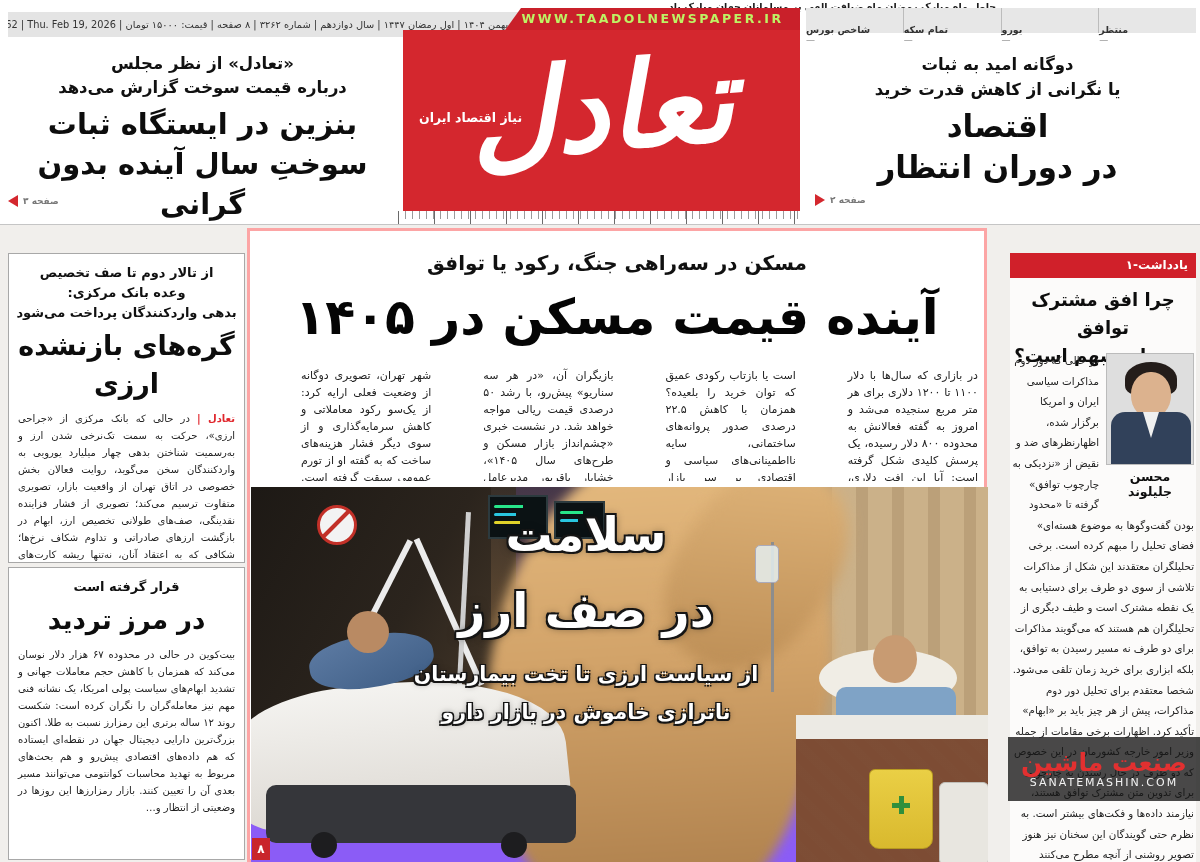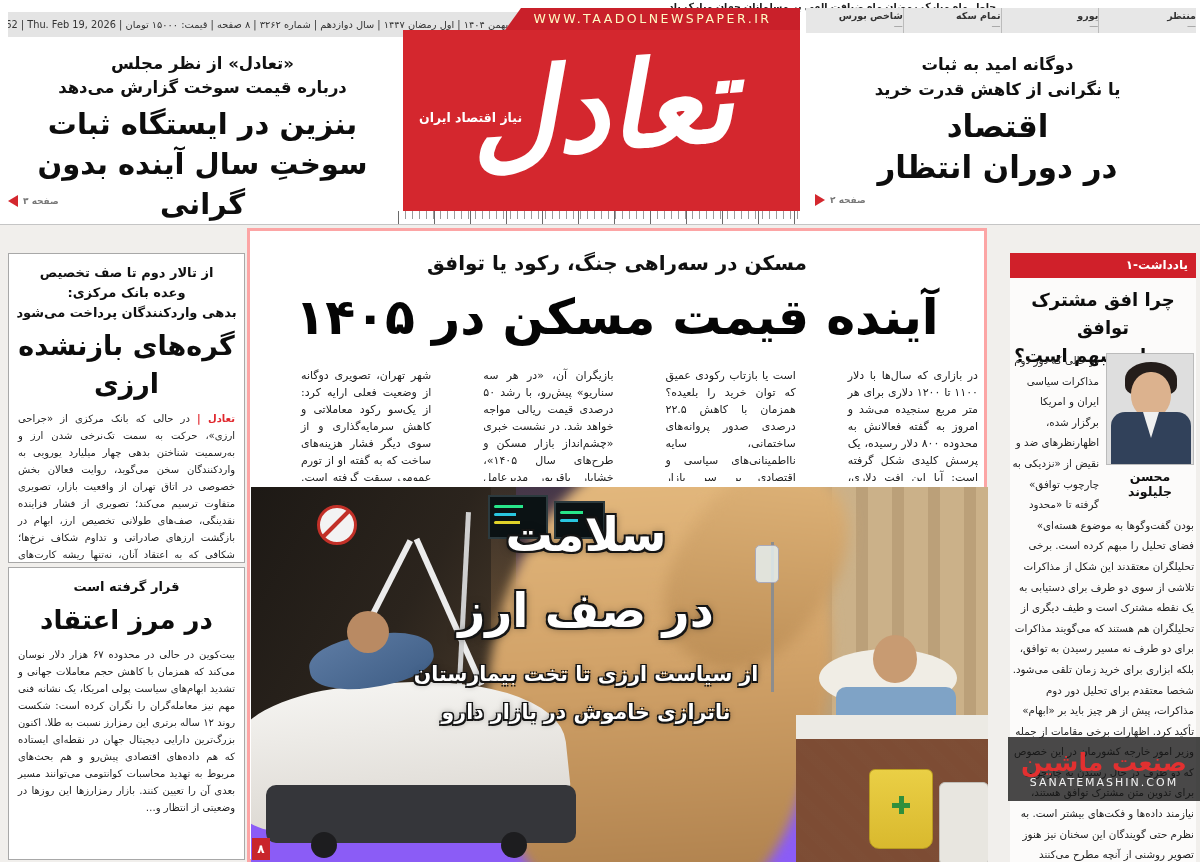--- a/index.html
+++ b/index.html
@@ -12,28 +12,28 @@
   .abs{position:absolute;}
   .rtl{direction:rtl;unicode-bidi:plaintext;}
 
   
   .blessing{top:0;left:585px;width:495px;height:13px;font-size:9.5px;font-weight:bold;
     color:#1c1c1c;text-align:center;line-height:13px;}
   .info-band{top:12px;left:8px;width:549px;height:25px;background:#e4e4e4;
     font-size:9.8px;color:#333;text-align:center;line-height:25px;white-space:nowrap;overflow:hidden;}
   .ticker-band{top:8px;left:806px;width:390px;height:25px;background:#e7e7e7;
     display:flex;direction:rtl;}
-  .ticker-item{flex:1;text-align:right;padding-top:2px;border-left:1px solid #bcbcbc;cursor:pointer;}
+  .ticker-item{flex:1;text-align:left;padding-top:16px;border-left:1px solid #bcbcbc;cursor:pointer;}
   .ticker-item:last-child{border-left:none;}
   .ticker-label{font-size:9.5px;font-weight:bold;color:#333;display:block;line-height:11px;}
   .ticker-value{font-size:9px;color:#888;display:block;line-height:10px;}
 
   .url-ribbon{top:8px;left:505px;width:295px;height:22px;background:#c9202a;
     clip-path:polygon(16px 0,100% 0,100% 100%,0 100%);
-    color:#fef9c3;font-weight:normal;font-size:12.5px;letter-spacing:2.5px;
+    color:#bef264;font-weight:bold;font-size:12.5px;letter-spacing:2.5px;
     text-align:center;line-height:22px;cursor:pointer;}
   .logo-box{top:30px;left:403px;width:397px;height:181px;background:#d4272e;overflow:hidden;}
   .logo-word{position:absolute;left:0;top:-12px;width:100%;text-align:center;
     color:#fff;font-size:118px;font-weight:bold;font-style:italic;line-height:181px;
     transform:rotate(-4deg);}
   .logo-tagline{position:absolute;left:16px;top:80px;color:#fff;font-size:12.5px;font-weight:bold;}
   .ruler{top:211px;left:398px;width:402px;height:14px;
     background-image:
       repeating-linear-gradient(90deg,#6a6a6a 0 1px,transparent 1px 36px),
       repeating-linear-gradient(90deg,#9a9a9a 0 1px,transparent 1px 7px);
@@ -231,21 +231,21 @@
     <span class="lead-word">تعادل |</span><span> در حالی که بانک مرکزی از «جراحی ارزی»، حرکت به سمت تک‌نرخی شدن ارز و به‌رسمیت شناختن بدهی چهار میلیارد یورویی به واردکنندگان سخن می‌گوید، روایت فعالان بخش خصوصی در اتاق تهران از واقعیت بازار، تصویری متفاوت ترسیم می‌کند؛ تصویری از فشار فزاینده نقدینگی، صف‌های طولانی تخصیص ارز، ابهام در بازگشت ارزهای صادراتی و تداوم شکاف نرخ‌ها؛ شکافی که به اعتقاد آنان، نه‌تنها ریشه کارت‌های یکبارمصرف و بی‌انضباطی ارزی را خشک نکرده، بلکه هزینه آن را بر دوش بنگاه‌های…</span>
   </div>
 
 </div>
 
 <div class="abs side-box box2">
   <div class="side-kicker rtl">
     <div>قرار گرفته است</div>
   </div>
   <div class="side-head side-head2 rtl">
-    <div>در مرز اعتقاد</div>
+    <div>در مرز تردید</div>
   </div>
   <div class="side-body rtl">
     <span>بیت‌کوین در حالی در محدوده ۶۷ هزار دلار نوسان می‌کند که همزمان با کاهش حجم معاملات جهانی و تشدید ابهام‌های سیاست پولی امریکا، یک نشانه فنی مهم نیز معامله‌گران را نگران کرده است: شکست روند ۱۲ ساله برتری این رمزارز نسبت به طلا. اکنون بزرگ‌ترین دارایی دیجیتال جهان در نقطه‌ای ایستاده که هم داده‌های اقتصادی پیش‌رو و هم بحث‌های مربوط به تهدید محاسبات کوانتومی می‌توانند مسیر بعدی آن را تعیین کنند. بازار رمزارزها این روزها در وضعیتی از انتظار و…</span>
   </div>
 
 </div>
 
 <div class="abs main-panel">
   <div class="lead-kicker rtl">مسکن در سه‌راهی جنگ، رکود یا توافق</div>
   <div class="lead-head rtl">آینده قیمت مسکن در ۱۴۰۵</div>

